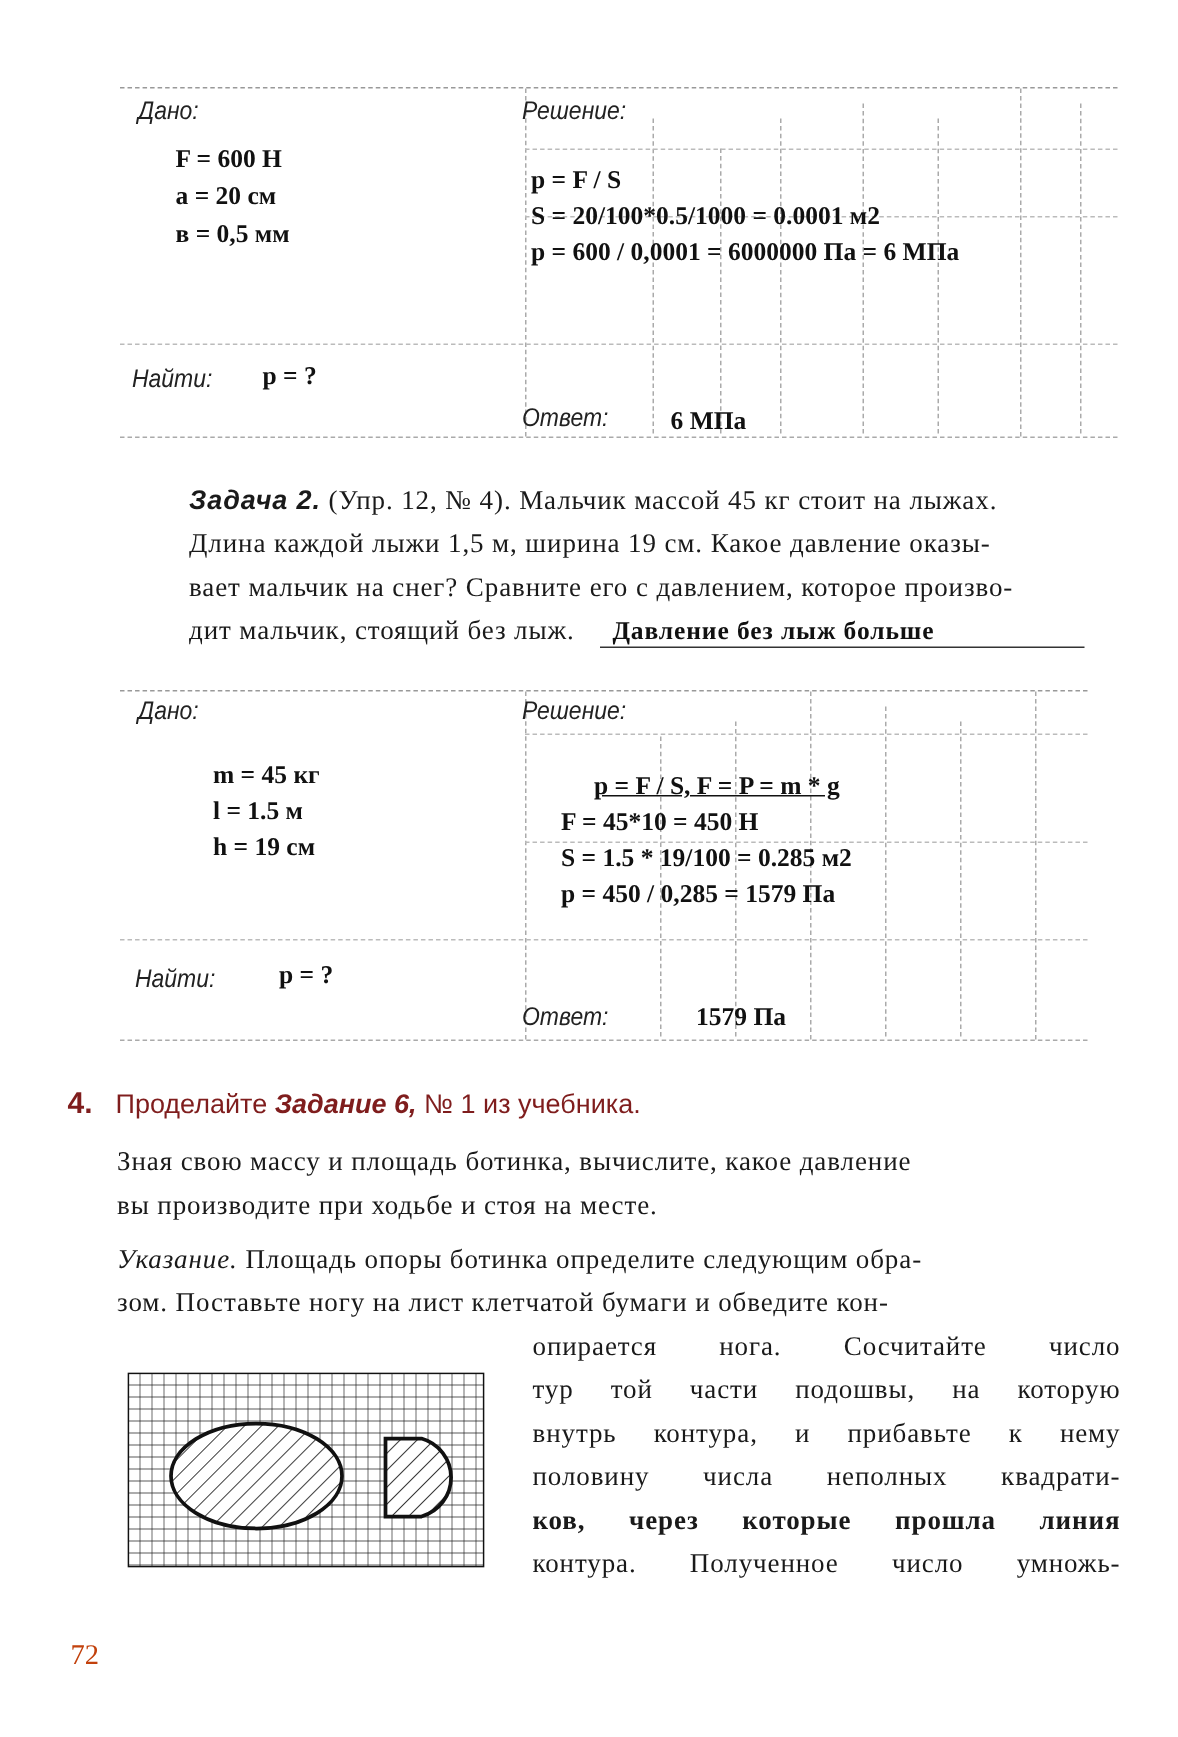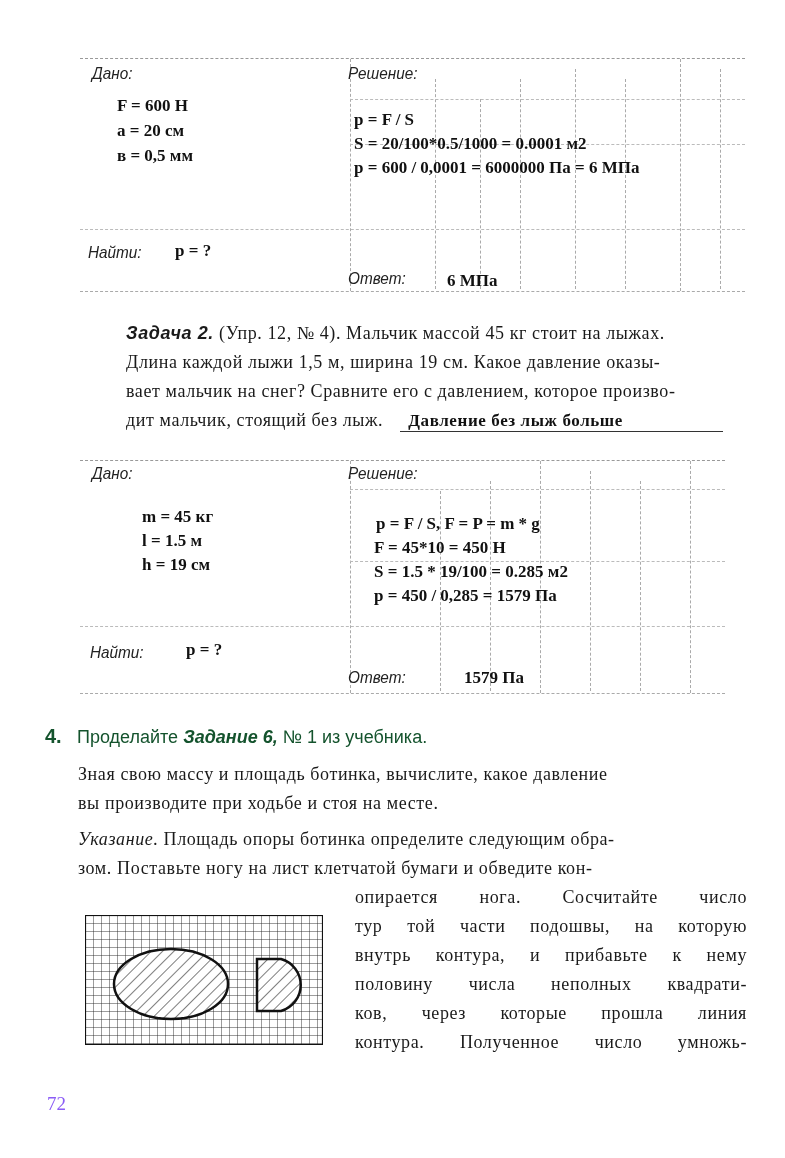--- a/index.html
+++ b/index.html
@@ -6,21 +6,21 @@
   body { width:785px; height:1158px; position:relative; overflow:hidden; color:#1a1a1a;
          font-family:"Liberation Serif", serif; }
   .abs { position:absolute; }
   .label-it { font-family:"Liberation Sans", sans-serif; font-style:italic; font-size:17px; color:#222; transform:scaleX(0.9); transform-origin:left; }
   .hw { font-family:"Liberation Serif", serif; font-weight:bold; font-size:17px; color:#111; white-space:nowrap; }
   .grid-box { position:absolute; border-top:1px dashed #999; border-bottom:1px dashed #aaa; }
   .dashv { position:absolute; width:0; border-left:1px dashed #aaa; }
   .dashh { position:absolute; height:0; border-top:1px dashed #bbb; }
   .para { font-family:"Liberation Serif", serif; font-size:18px; line-height:29px; color:#1a1a1a; letter-spacing:0.6px; text-align:justify; }
   .bolditalic { font-family:"Liberation Sans", sans-serif; font-weight:bold; font-style:italic; }
-  .task4 { font-family:"Liberation Sans", sans-serif; font-size:18px; color:#14532d; }
+  .task4 { font-family:"Liberation Sans", sans-serif; font-size:18px; color:#7f1d1d; }
   .ital { font-style:italic; }
 </style>
 </head>
 <body>
 
 <div class="grid-box" style="left:80px;top:58px;width:665px;height:232px;">
   <div class="dashv" style="left:270px;top:0;height:232px;"></div>
   <div class="dashv" style="left:355px;top:20px;height:210px;"></div>
   <div class="dashv" style="left:400px;top:40px;height:190px;"></div>
   <div class="dashv" style="left:440px;top:20px;height:210px;"></div>
@@ -67,21 +67,21 @@
   <div class="dashv" style="left:610px;top:0;height:232px;"></div>
   <div class="dashh" style="left:270px;top:28px;width:375px;"></div>
   <div class="dashh" style="left:270px;top:100px;width:375px;"></div>
   <div class="dashh" style="left:0;top:165px;width:645px;"></div>
 </div>
 <div class="abs label-it" style="left:92px;top:464px;">Дано:</div>
 <div class="abs label-it" style="left:348px;top:464px;">Решение:</div>
 <div class="abs hw" style="left:142px;top:507px;">m = 45 кг</div>
 <div class="abs hw" style="left:142px;top:531px;">l = 1.5 м</div>
 <div class="abs hw" style="left:142px;top:555px;">h = 19 см</div>
-<div class="abs hw" style="left:376px;top:514px;">p = F / S, F = P = m * g</div>
+<div class="abs hw" style="left:396px;top:514px;text-decoration:underline;">p = F / S, F = P = m * g</div>
 <div class="abs hw" style="left:374px;top:538px;text-align:right;">F = 45*10 = 450 Н</div>
 <div class="abs hw" style="left:374px;top:562px;">S = 1.5 * 19/100 = 0.285 м2</div>
 <div class="abs hw" style="left:374px;top:586px;">p = 450 / 0,285 = 1579 Па</div>
 <div class="abs label-it" style="left:90px;top:643px;">Найти:</div>
 <div class="abs hw" style="left:186px;top:640px;">p = ?</div>
 <div class="abs label-it" style="left:348px;top:668px;">Ответ:</div>
 <div class="abs hw" style="left:464px;top:668px;">1579 Па</div>
 
 <div class="abs task4" style="left:45px;top:725px;white-space:nowrap;">
   <span style="font-weight:bold;font-size:20px;display:inline-block;width:32px;">4.</span><span>Проделайте</span>
@@ -96,33 +96,33 @@
 <div class="abs para" style="left:78px;top:825px;width:670px;">
   <div><span class="ital">Указание.</span><span> Площадь опоры ботинка определите следующим обра-</span></div>
   <div>зом. Поставьте ногу на лист клетчатой бумаги и обведите кон-</div>
 </div>
 
 <div class="abs para" style="left:355px;top:883px;width:392px;">
   <div style="text-align-last:justify;">опирается нога. Сосчитайте число</div>
   <div style="text-align-last:justify;">тур той части подошвы, на которую</div>
   <div style="text-align-last:justify;">внутрь контура, и прибавьте к нему</div>
   <div style="text-align-last:justify;">половину числа неполных квадрати-</div>
-  <div style="text-align-last:justify;">ков, через которые прошла линия</div>
+  <div style="text-align-last:justify;font-weight:bold;">ков, через которые прошла линия</div>
   <div style="text-align-last:justify;">контура. Полученное число умножь-</div>
 </div>
 
 <svg class="abs" style="left:85px;top:915px;" width="238" height="130" viewBox="0 0 238 130">
   <defs>
     <pattern id="gridp" width="8" height="8" patternUnits="userSpaceOnUse">
       <path d="M8 0 L0 0 0 8" fill="none" stroke="#222" stroke-width="0.9"></path>
     </pattern>
     <pattern id="hatch" width="8" height="8" patternUnits="userSpaceOnUse" patternTransform="rotate(45)">
       <line x1="0" y1="0" x2="0" y2="8" stroke="#111" stroke-width="1.1"></line>
     </pattern>
   </defs>
   <rect x="0.5" y="0.5" width="237" height="129" fill="url(#gridp)" stroke="#111" stroke-width="1.2"></rect>
   <ellipse cx="86" cy="69" rx="57" ry="35" fill="#fff"></ellipse>
   <ellipse cx="86" cy="69" rx="57" ry="35" fill="url(#hatch)" stroke="#111" stroke-width="2.5"></ellipse>
   <path d="M 172 44 L 196 44 A 27 27 0 0 1 196 96 L 172 96 Z" fill="#fff"></path>
   <path d="M 172 44 L 196 44 A 27 27 0 0 1 196 96 L 172 96 Z" fill="url(#hatch)" stroke="#111" stroke-width="2.5"></path>
 </svg>
 
-<div class="abs" style="left:47px;top:1093px;font-family:'Liberation Serif',serif;font-size:19px;color:#8b5cf6;">72</div>
+<div class="abs" style="left:47px;top:1093px;font-family:'Liberation Serif',serif;font-size:19px;color:#c2410c;">72</div>
 
 </body></html>

